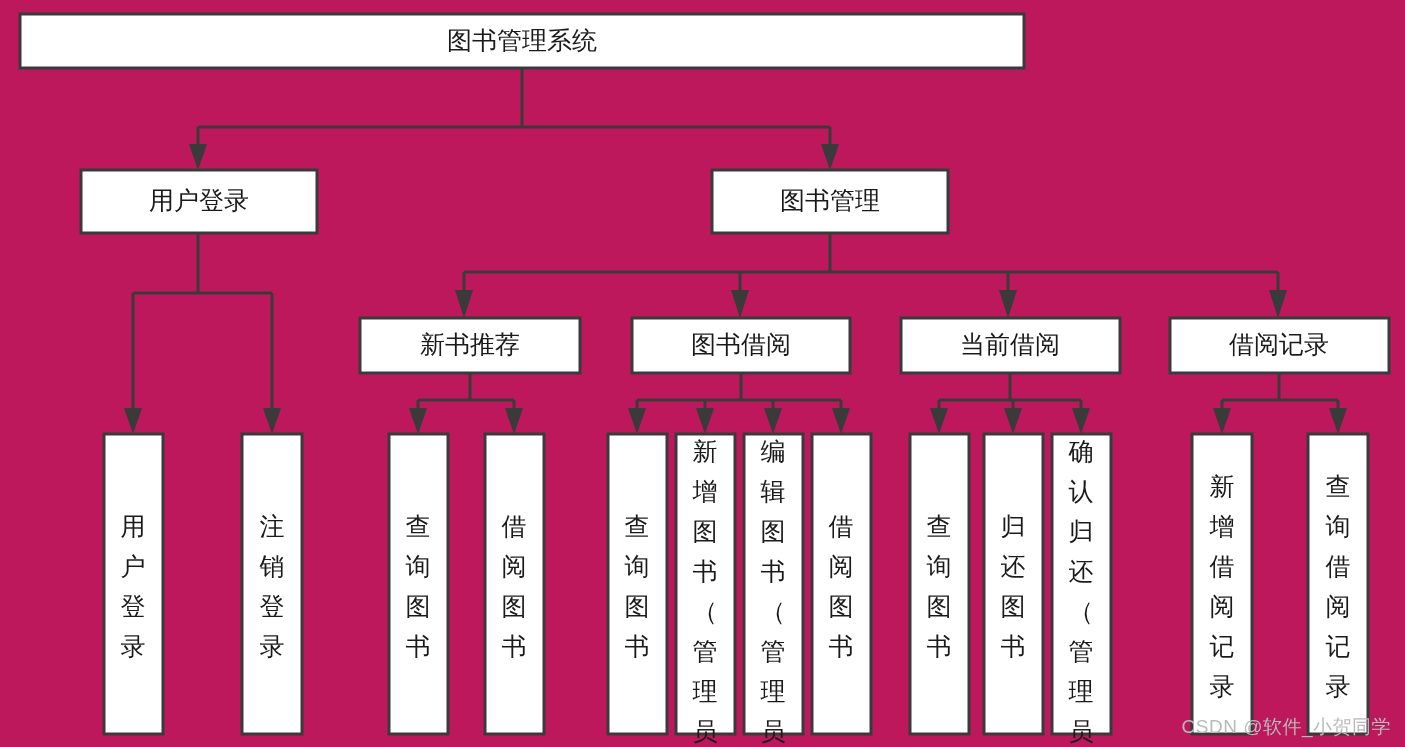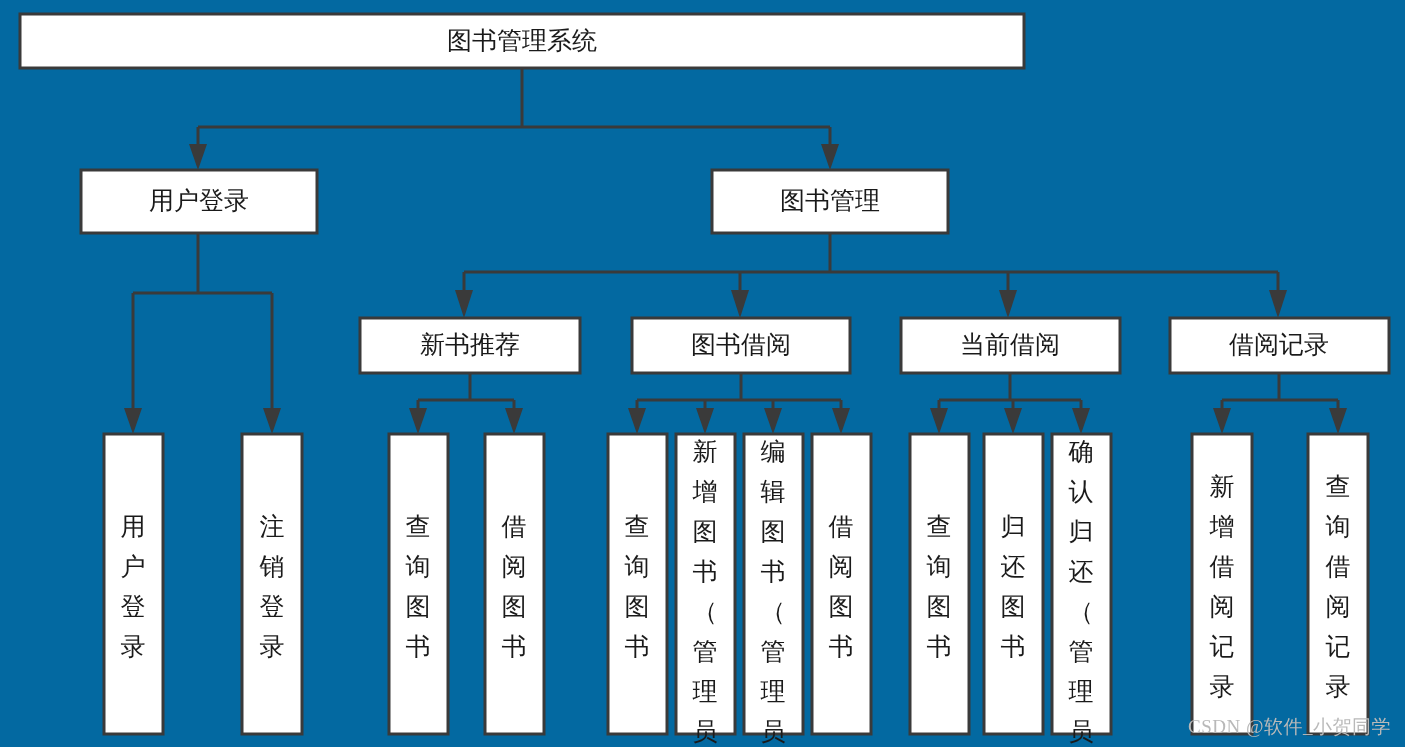--- a/index.html
+++ b/index.html
@@ -7,21 +7,21 @@
     padding: 0;
     background: #ffffff;
   }
   body {
     font-family: "Liberation Sans", "DejaVu Sans", sans-serif;
   }
   #diagram-root {
     position: relative;
     width: 1405px;
     height: 747px;
-    background: #0369a1;
+    background: #be185d;
     overflow: hidden;
   }
   svg#tree-svg {
     position: absolute;
     left: 0;
     top: 0;
     width: 1405px;
     height: 747px;
   }
   .node-box {
@@ -49,21 +49,21 @@
   .node-label-vertical {
     font-family: "Liberation Sans", "DejaVu Sans", sans-serif;
     font-size: 25px;
     fill: #1a1a1a;
     text-anchor: middle;
   }
   .watermark {
     position: absolute;
     right: 14px;
     bottom: 7px;
-    font-family: Liberation Serif, serif;
+    font-family: Liberation Sans, sans-serif;
     font-size: 19px;
     color: #b9b9b9;
     letter-spacing: 0.5px;
     white-space: nowrap;
     user-select: none;
   }
 </style>
 </head>
 <body>
 

